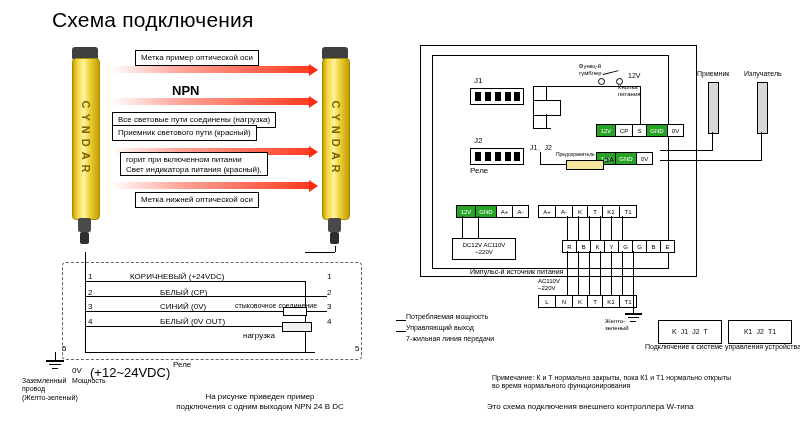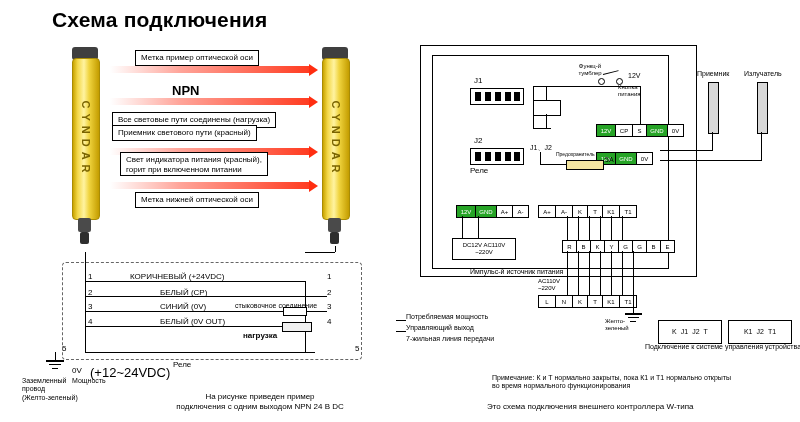--- a/index.html
+++ b/index.html
@@ -1,20 +1,20 @@
 <!DOCTYPE html>
 <html><head>
 <meta charset="utf-8">
 <style>
   html,body{margin:0;padding:0;background:#ffffff;}
   body{width:800px;height:422px;position:relative;overflow:hidden;
        font-family:"Liberation Sans", sans-serif;color:#000;}
   .t{position:absolute;font-size:8px;line-height:1.15;white-space:nowrap;}
   .tw{position:absolute;font-size:8px;line-height:1.2;}
-  #title{left:52px;top:8px;font-size:21px;font-weight:bold;letter-spacing:.2px;}
+  #title{left:52px;top:8px;font-size:21px;font-weight:normal;letter-spacing:.2px;}
 
   
   .bar{position:absolute;width:26px;border-radius:4px;
        background:linear-gradient(90deg,#c9a400 0%,#f3d849 18%,#fff3a0 42%,#f0d43f 62%,#c49d00 100%);
        border:1px solid #a98c05;}
   .bar .vtext{position:absolute;left:50%;top:50%;transform:translate(-50%,-50%) rotate(90deg);
        transform-origin:center;font-size:11px;font-weight:bold;letter-spacing:5px;color:#7a6400;}
   .cap{position:absolute;width:26px;height:13px;border-radius:3px;background:#3f3f3f;}
   .neck{position:absolute;width:13px;height:14px;background:#4a4a4a;border-radius:2px;}
   .neck2{position:absolute;width:9px;height:12px;background:#2e2e2e;border-radius:2px;}
@@ -68,22 +68,22 @@
 <div class="arrow" style="left:110px;top:66px;width:200px;"></div>
 <div class="arrow" style="left:110px;top:98px;width:200px;"></div>
 <div class="arrow" style="left:110px;top:148px;width:200px;"></div>
 <div class="arrow" style="left:110px;top:182px;width:200px;"></div>
 
 <div class="label-box" style="left:135px;top:50px;">Метка пример оптической оси</div>
 <div style="position:absolute;left:172px;top:83px;font-size:13px;font-weight:bold;">NPN</div>
 <div class="label-box" style="left:112px;top:112px;">Все световые пути соединены (нагрузка)</div>
 <div class="label-box" style="left:112px;top:125px;">Приемник светового пути (красный)</div>
 <div class="label-box" style="left:120px;top:152px;padding-bottom:0;">
+  <div>горит при включенном питании</div>
   <div>Свет индикатора питания (красный),</div>
-  <div>горит при включенном питании</div>
 </div>
 <div class="label-box" style="left:135px;top:192px;">Метка нижней оптической оси</div>
 
 <div class="wireline h1" style="left:85px;top:281px;width:220px;"></div>
 <div class="wireline h1" style="left:85px;top:296px;width:220px;"></div>
 <div class="wireline h1" style="left:85px;top:311px;width:220px;"></div>
 <div class="wireline h1" style="left:85px;top:326px;width:220px;"></div>
 <div class="wireline h1" style="left:85px;top:352px;width:230px;"></div>
 <div class="wireline v1" style="left:85px;top:252px;height:100px;"></div>
 <div class="wireline v1" style="left:305px;top:281px;height:71px;"></div>
@@ -104,21 +104,21 @@
 <div class="num" style="left:327px;top:317px;">4</div>
 <div class="num" style="left:355px;top:344px;">5</div>
 
 <div class="t" style="left:130px;top:272px;">КОРИЧНЕВЫЙ (+24VDC)</div>
 <div class="t" style="left:160px;top:288px;">БЕЛЫЙ (CP)</div>
 <div class="t" style="left:160px;top:302px;">СИНИЙ (0V)</div>
 <div class="t" style="left:160px;top:317px;">БЕЛЫЙ (0V OUT)</div>
 <div class="t" style="left:235px;top:302px;font-size:7px;">стыковочное соединение</div>
 
 <div class="sq" style="left:282px;top:322px;width:28px;height:8px;background:#f0f0f0;"></div>
-<div class="t" style="left:243px;top:331px;font-weight:bold;">нагрузка</div>
+<div class="t" style="left:243px;top:331px;">нагрузка</div>
 <div class="sq" style="left:283px;top:307px;width:22px;height:7px;background:#fff;"></div>
 
 <div class="dashbox" style="left:62px;top:262px;width:298px;height:96px;border-radius:4px;"></div>
 <div class="t" style="left:173px;top:360px;">Реле</div>
 
 <div class="wireline v1" style="left:55px;top:352px;height:8px;"></div>
 <div class="wireline h1" style="left:46px;top:360px;width:18px;height:2px;"></div>
 <div class="wireline h1" style="left:49px;top:364px;width:12px;"></div>
 <div class="wireline h1" style="left:52px;top:368px;width:6px;"></div>
 <div class="tw" style="left:22px;top:377px;width:80px;font-size:7px;">

